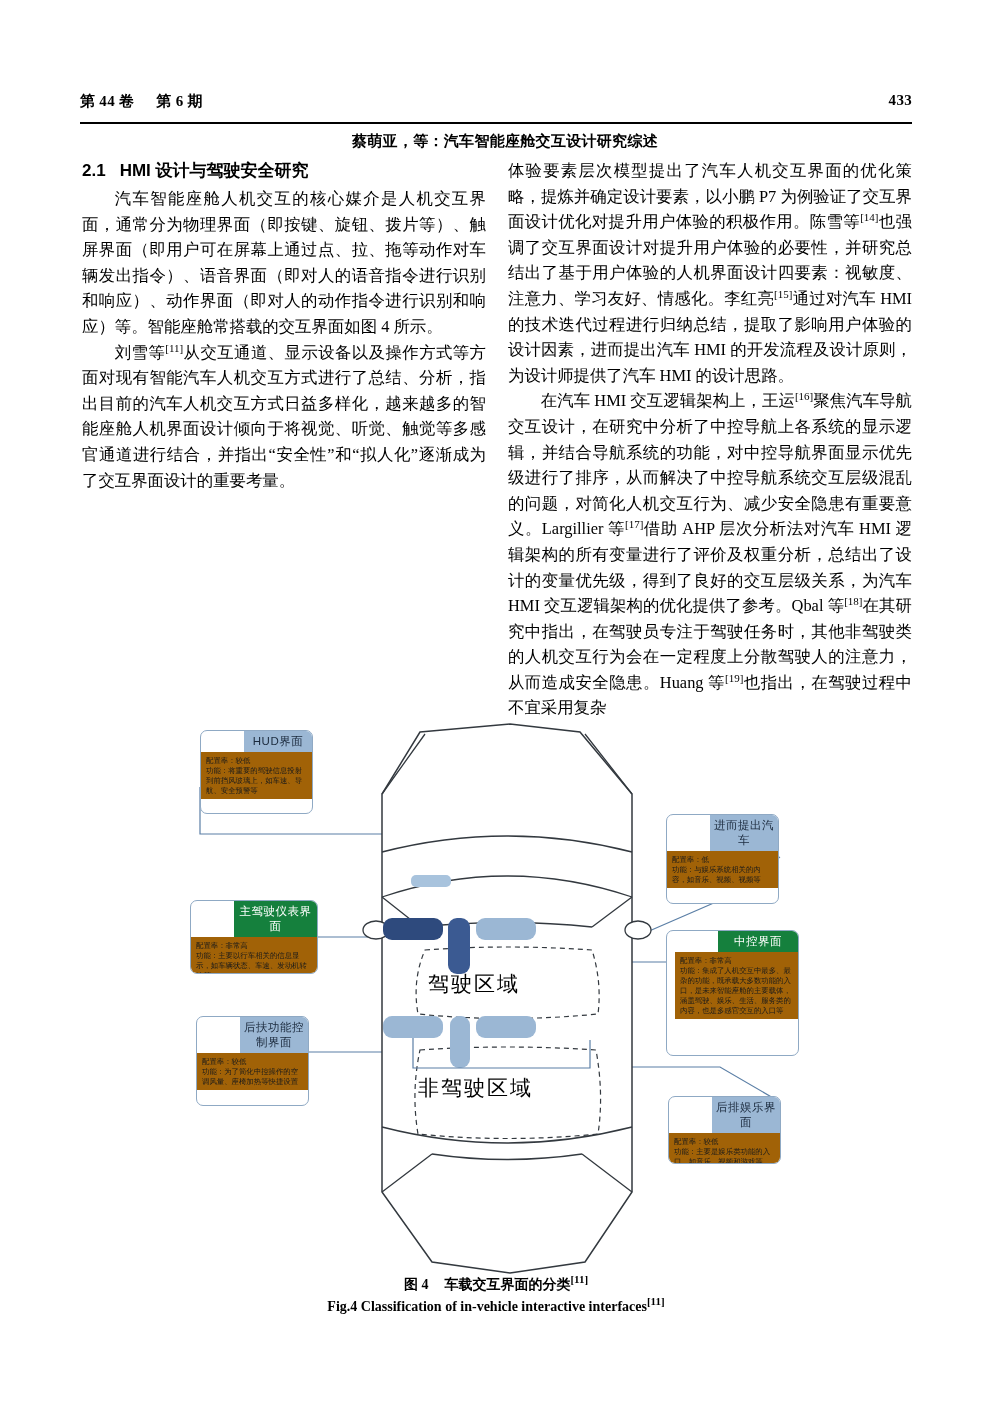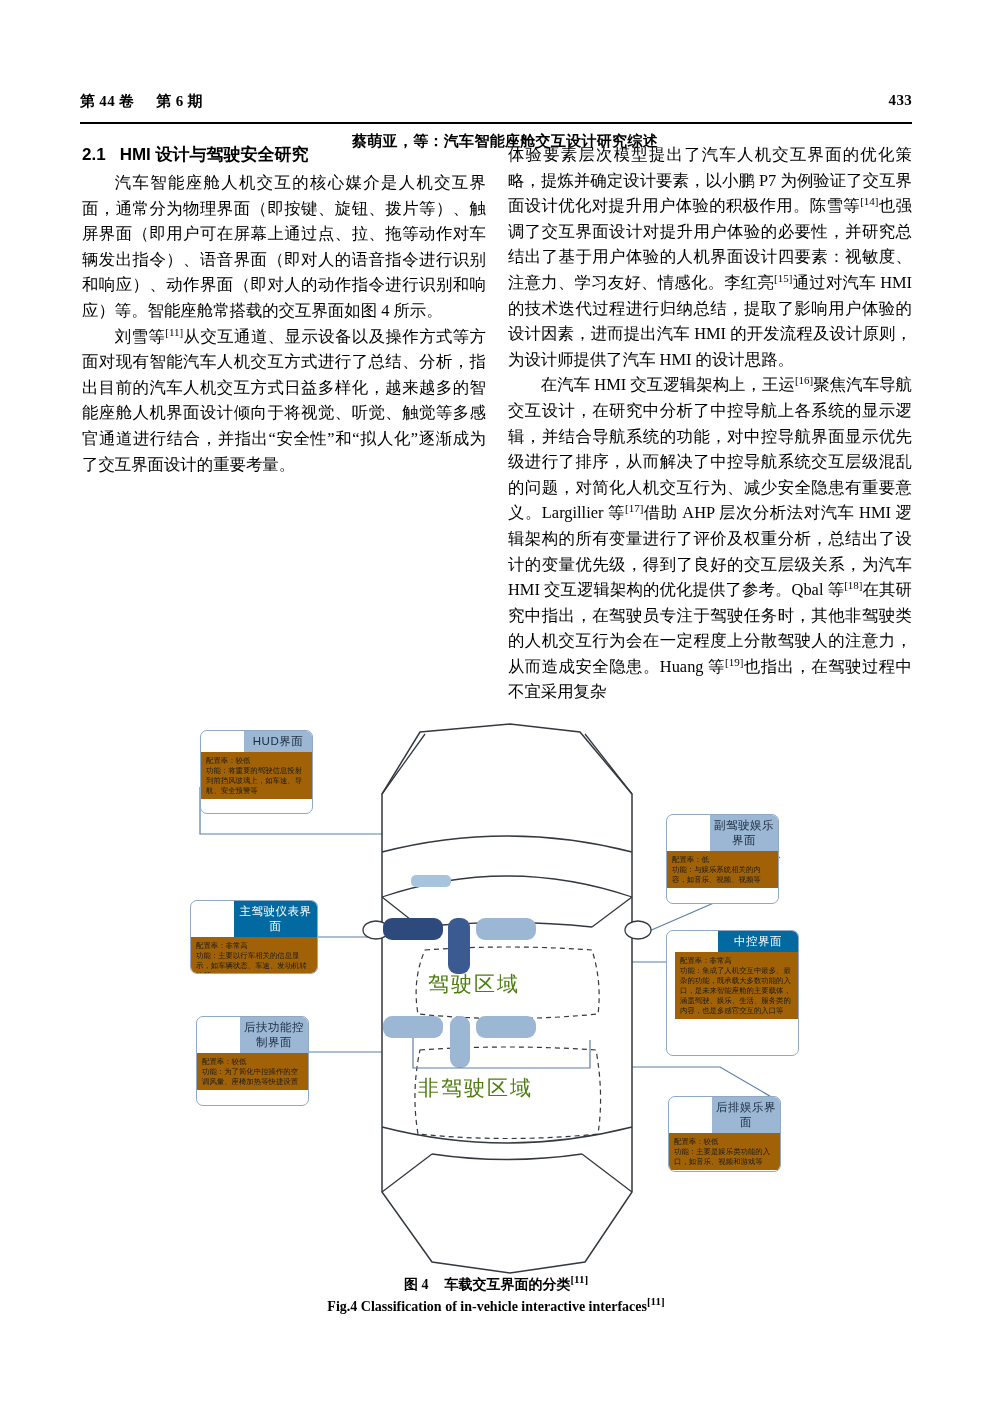--- a/index.html
+++ b/index.html
@@ -45,21 +45,21 @@
     left: 80px;
     top: 122px;
     width: 832px;
     height: 2px;
     background: #000;
   }
 
   
   .col {
     position: absolute;
-    top: 142px;
+    top: 158px;
     width: 404px;
     font-size: 16.4px;
     line-height: 25.6px;
     text-align: justify;
     text-justify: inter-ideograph;
   }
   .col-left  { left: 82px; }
   .col-right { left: 508px; }
 
   h2.sec {
@@ -103,37 +103,37 @@
     text-align: center;
     font-family: "Liberation Sans", "DejaVu Sans", sans-serif;
     font-size: 11.5px;
     line-height: 15px;
     padding: 3px 2px;
     color: #ffffff;
     letter-spacing: 0.5px;
     margin-left: 43px;
   }
   .callout.light .c-head { background: #9bb7d4; color: #1b2a3d; }
-  .callout.dark  .c-head { background: #0369a1; color: #ffffff; }
+  .callout.dark  .c-head { background: #15803d; color: #ffffff; }
   .callout .c-body {
     box-sizing: border-box;
     font-family: "Liberation Sans", "DejaVu Sans", sans-serif;
     font-size: 7.4px;
     line-height: 10px;
     padding: 4px 5px 3px 5px;
     color: #1a1a1a;
     background: #a16207;
     word-break: break-all;
   }
 
   .zone-label {
     position: absolute;
     font-family: "Liberation Sans", "DejaVu Sans", sans-serif;
     font-size: 21px;
-    color: #4d7c0f;
+    color: #000000;
     letter-spacing: 2px;
     white-space: nowrap;
   }
 
   
   .caption {
     position: absolute;
     left: 80px;
     width: 832px;
     text-align: center;
@@ -251,30 +251,30 @@
       <div class="c-head">主驾驶仪表界面</div>
       <div class="c-body">配置率：非常高<br>功能：主要以行车相关的信息显示，如车辆状态、车速、发动机转速等</div>
     </div>
 
     <div class="callout light" style="left:116px; top:294px; width:113px; height:90px;">
       <div class="c-head">后扶功能控制界面</div>
       <div class="c-body">配置率：较低<br>功能：为了简化中控操作的空调风量、座椅加热等快捷设置</div>
     </div>
 
     <div class="callout light" style="left:586px; top:92px; width:113px; height:90px;">
-      <div class="c-head">副驾驶娱乐界面</div>
+      <div class="c-head">进而提出汽车</div>
       <div class="c-body">配置率：低<br>功能：与娱乐系统相关的内容，如音乐、视频、视频等</div>
     </div>
 
     <div class="callout dark" style="left:586px; top:208px; width:133px; height:126px;padding-left:8px;">
       <div class="c-head">中控界面</div>
       <div class="c-body">配置率：非常高<br>功能：集成了人机交互中最多、最杂的功能，既承载大多数功能的入口，是未来智能座舱的主要载体，涵盖驾驶、娱乐、生活、服务类的内容，也是多感官交互的入口等</div>
     </div>
 
-    <div class="callout light" style="left:588px; top:374px; width:113px; height:76px;">
+    <div class="callout light" style="left:588px; top:374px; width:113px; height:68px;">
       <div class="c-head">后排娱乐界面</div>
       <div class="c-body">配置率：较低<br>功能：主要是娱乐类功能的入口，如音乐、视频和游戏等</div>
     </div>
   </div>
 
   <div class="caption cap-cn">
     <span class="cap-num">图 4</span><span>车载交互界面的分类</span><sup>[11]</sup>
   </div>
   <div class="caption cap-en">
     <span>Fig.4 Classification of in-vehicle interactive interfaces</span><sup>[11]</sup>

